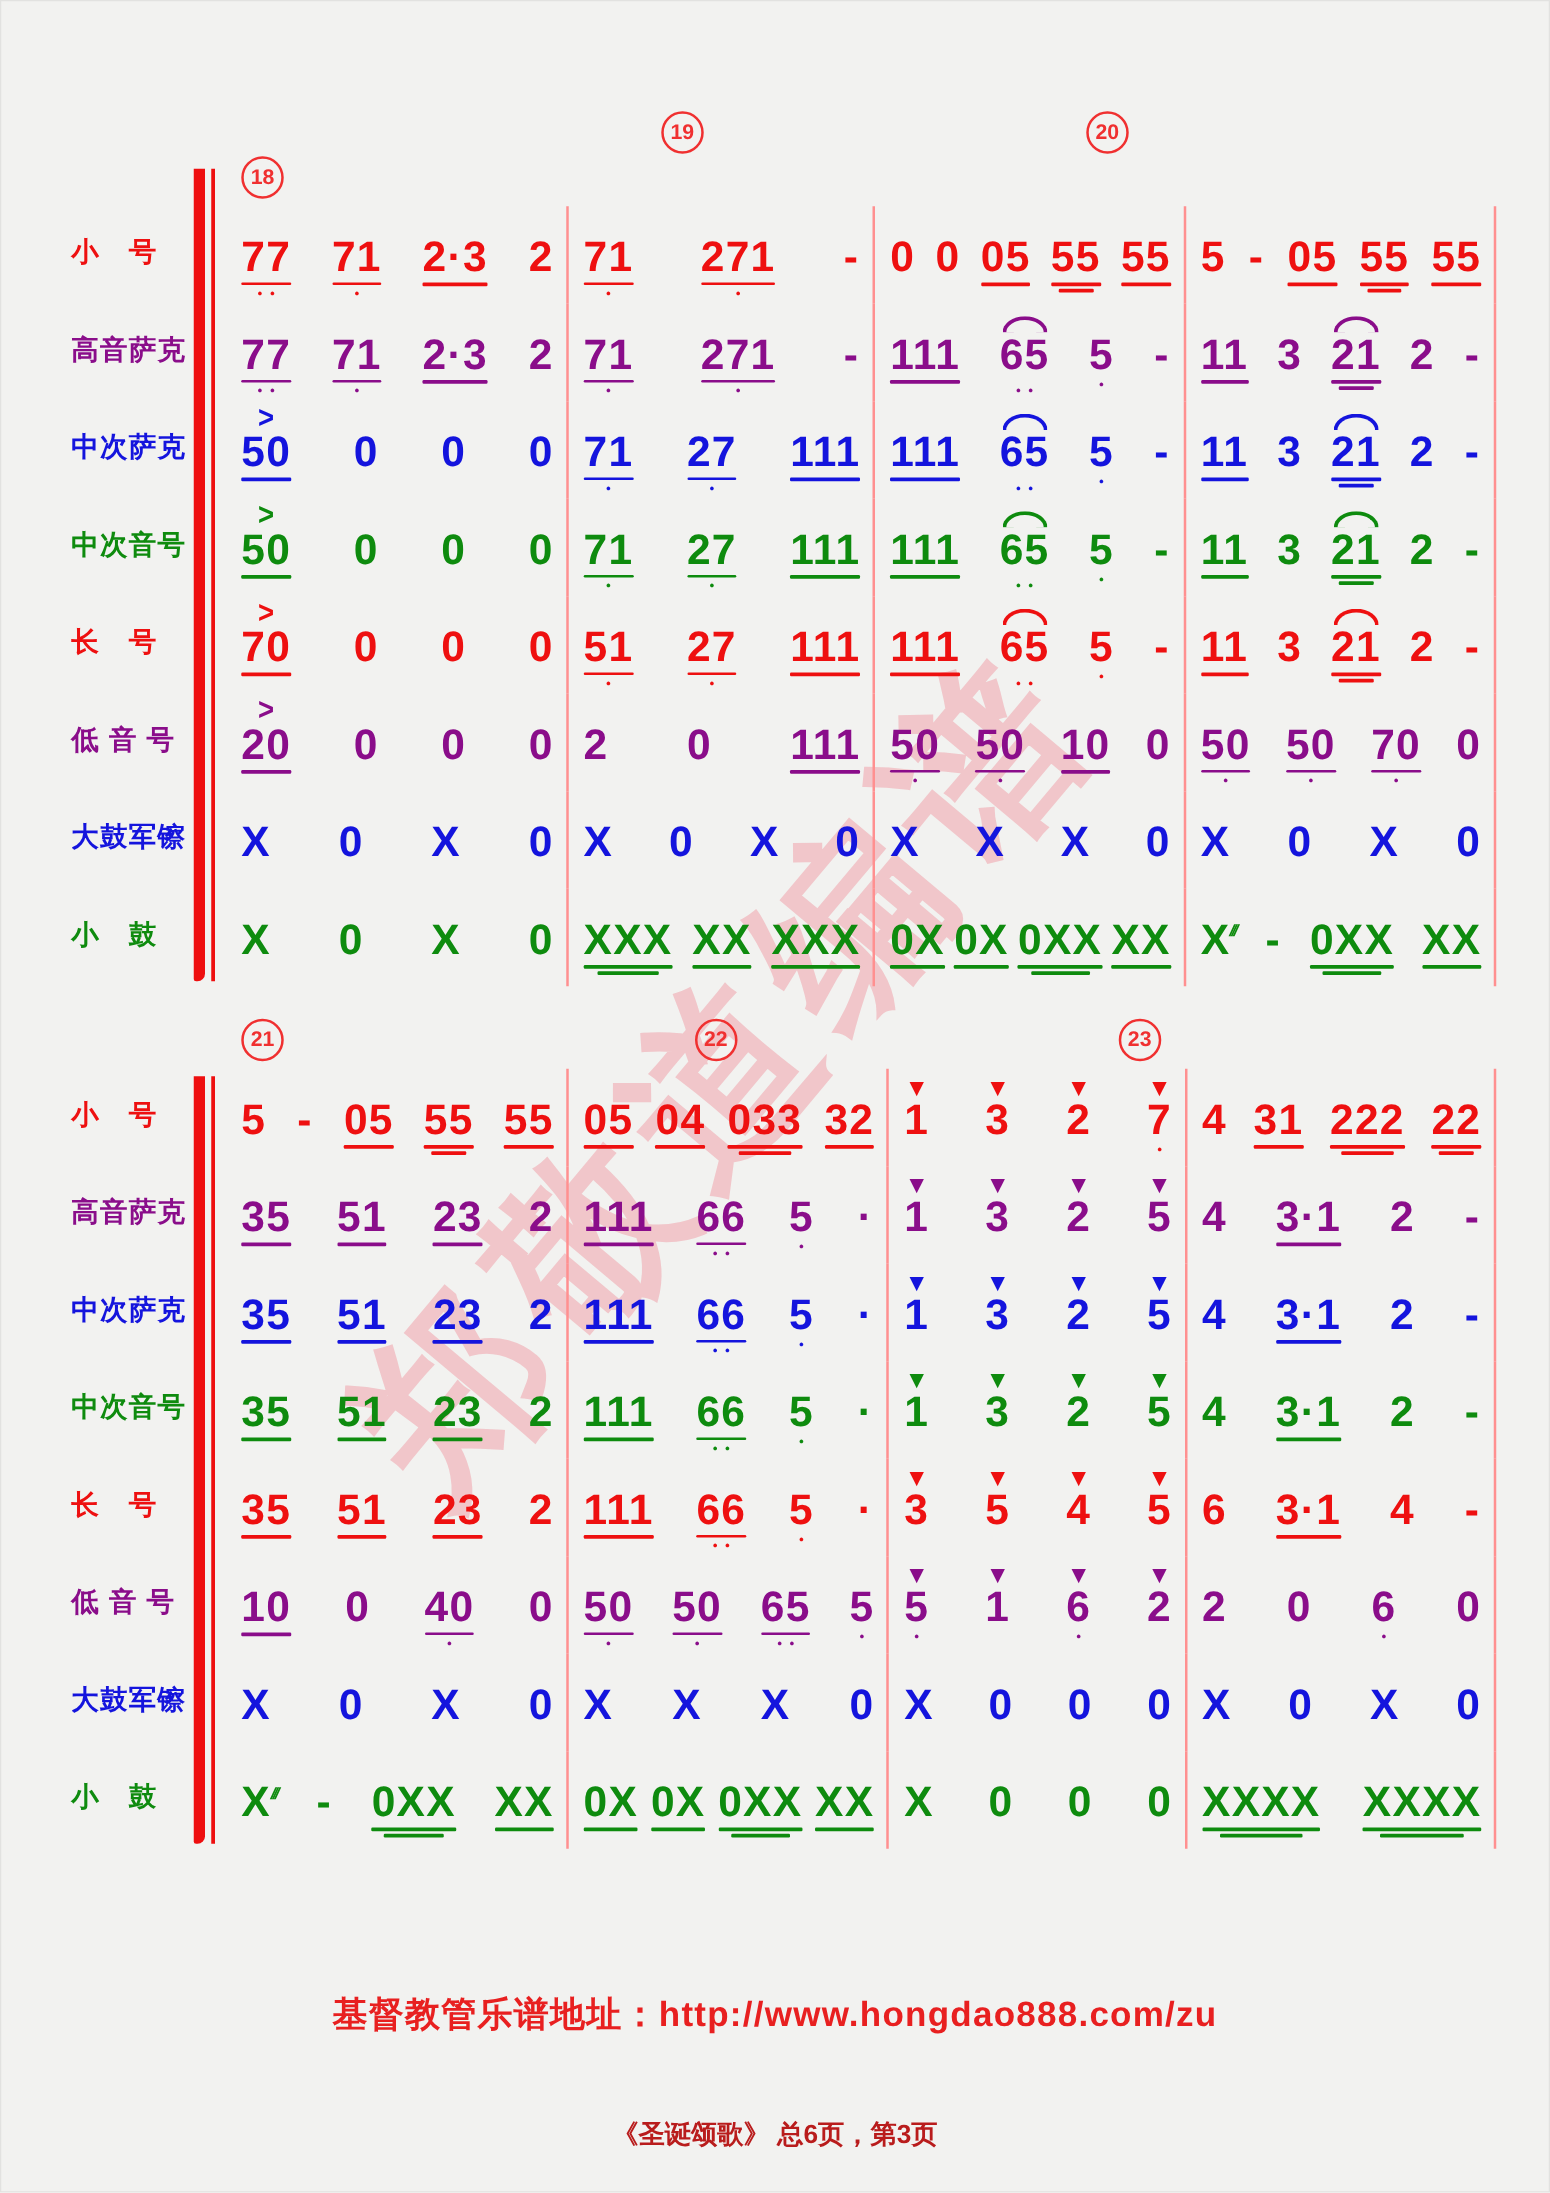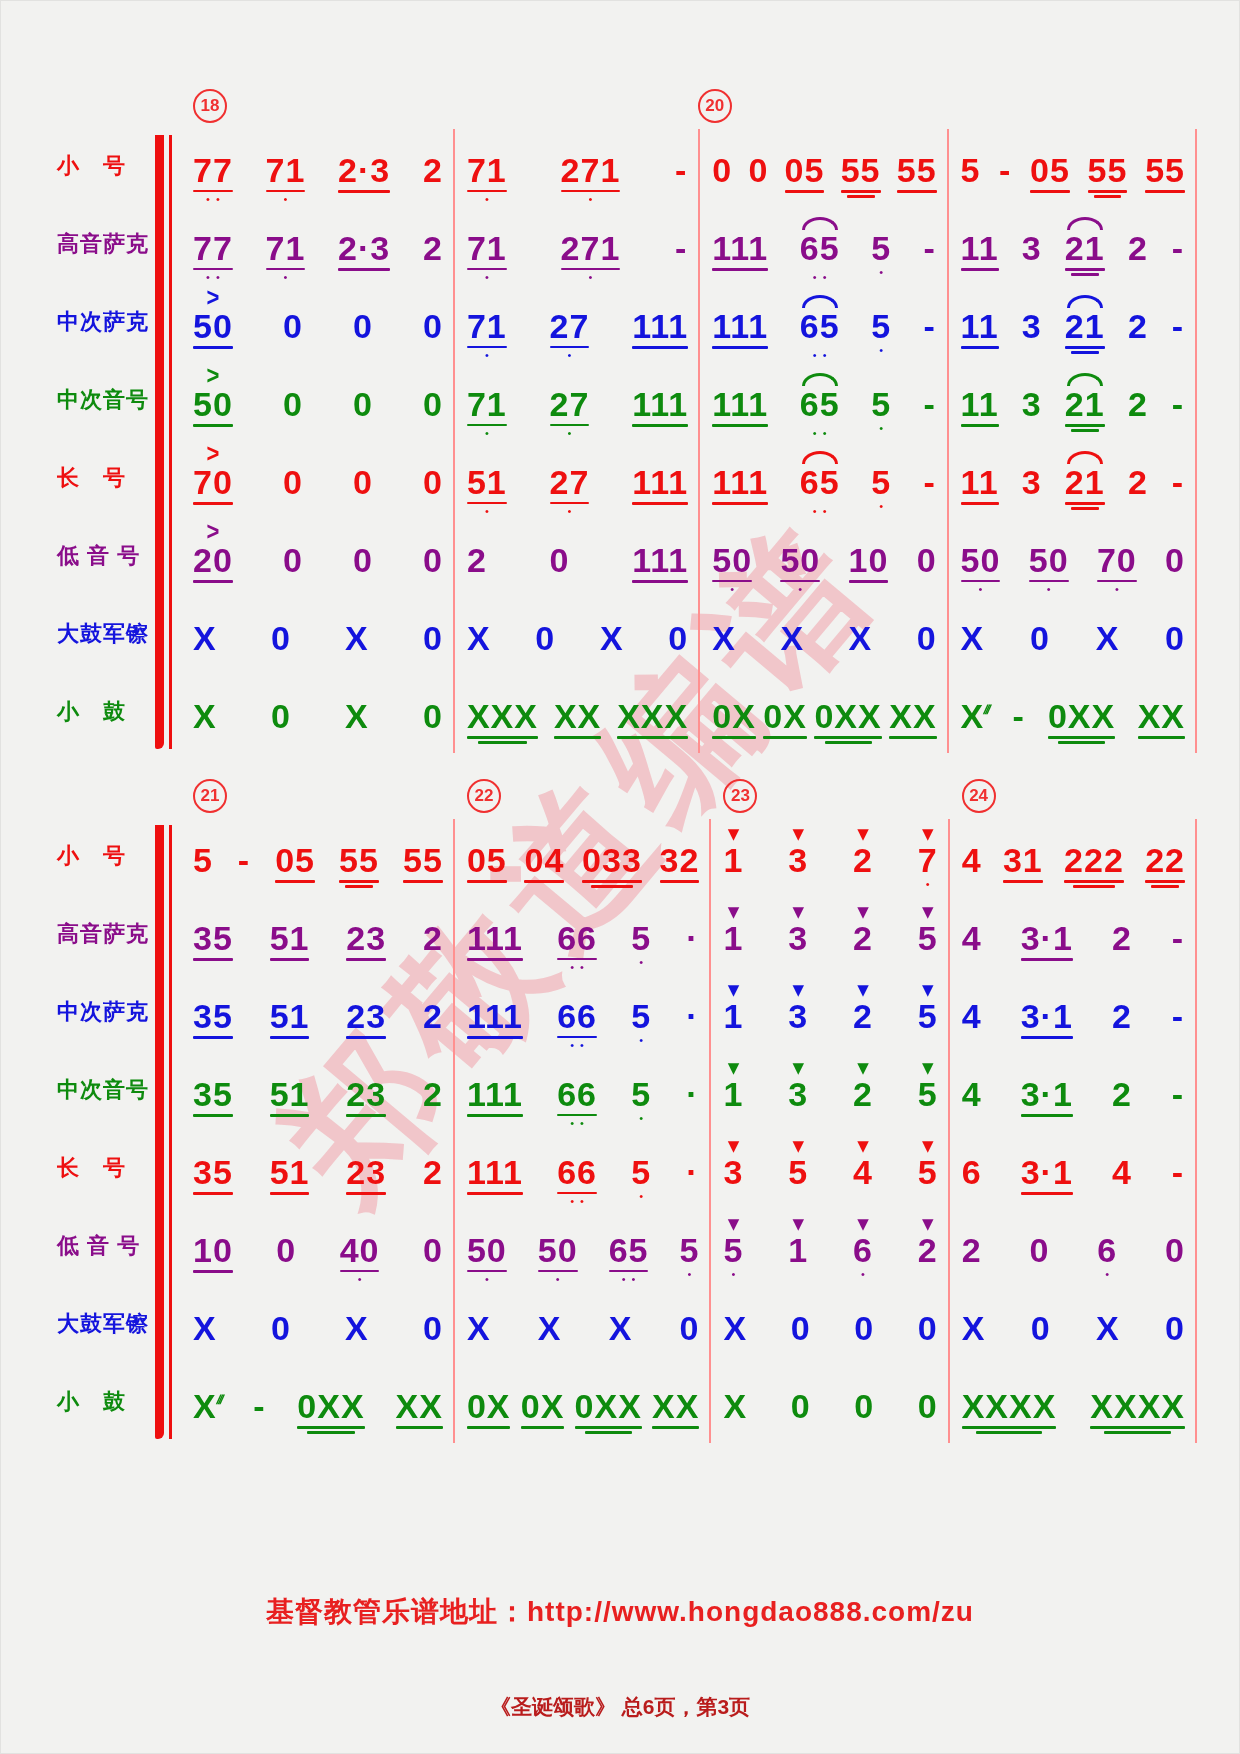--- a/index.html
+++ b/index.html
@@ -70,22 +70,25 @@
 <div class="page">
   <div class="watermark" style="color: rgba(238, 125, 140, 0.38);">郑敬道编谱</div>
 
   <div class="score">
     <div class="system">
         <div class="bar-thick"></div>
         <div class="bar-thin"></div>
         <div class="mrow hdr">
           <div class="label"></div>
           <div class="cells">
-            <div class="cell" style="flex: 217 0 0px; justify-content: flex-start;">
+            <div class="cell" style="flex: 217 0 0px; justify-content: flex-start; margin-top: 36px;">
               <div class="mnum">18</div>
+            </div>
+            <div class="cell" style="flex: 220 0 0px; justify-content: flex-start;">
+              <div class="mnum">19</div>
             </div>
             <div class="cell" style="flex: 220 0 0px; justify-content: flex-start;">
               <div class="mnum">20</div>
             </div>
           </div>
         </div>
         <div class="mrow" style="color: rgb(238, 16, 16);">
           <div class="label">小　号</div>
           <div class="cells">
             <div class="cell" style="flex: 245 0 0px; border-right-color: rgb(255, 144, 144);">
@@ -1022,23 +1025,20 @@
           <div class="label"></div>
           <div class="cells">
             <div class="cell" style="flex: 245 0 0px; justify-content: flex-start;">
               <div class="mnum">21</div>
             </div>
             <div class="cell" style="flex: 228 0 0px; justify-content: flex-start;">
               <div class="mnum">22</div>
             </div>
             <div class="cell" style="flex: 210 0 0px; justify-content: flex-start;">
               <div class="mnum">23</div>
-            </div>
-            <div class="cell" style="flex: 219 0 0px; justify-content: flex-start;">
-              <div class="mnum">24</div>
             </div>
           </div>
         </div>
         <div class="mrow" style="color: rgb(238, 16, 16);">
           <div class="label">小　号</div>
           <div class="cells">
             <div class="cell" style="flex: 245 0 0px; border-right-color: rgb(255, 144, 144);">
               <div class="tok">
                 <div class="above"></div>
                 <div class="txt">5</div>

